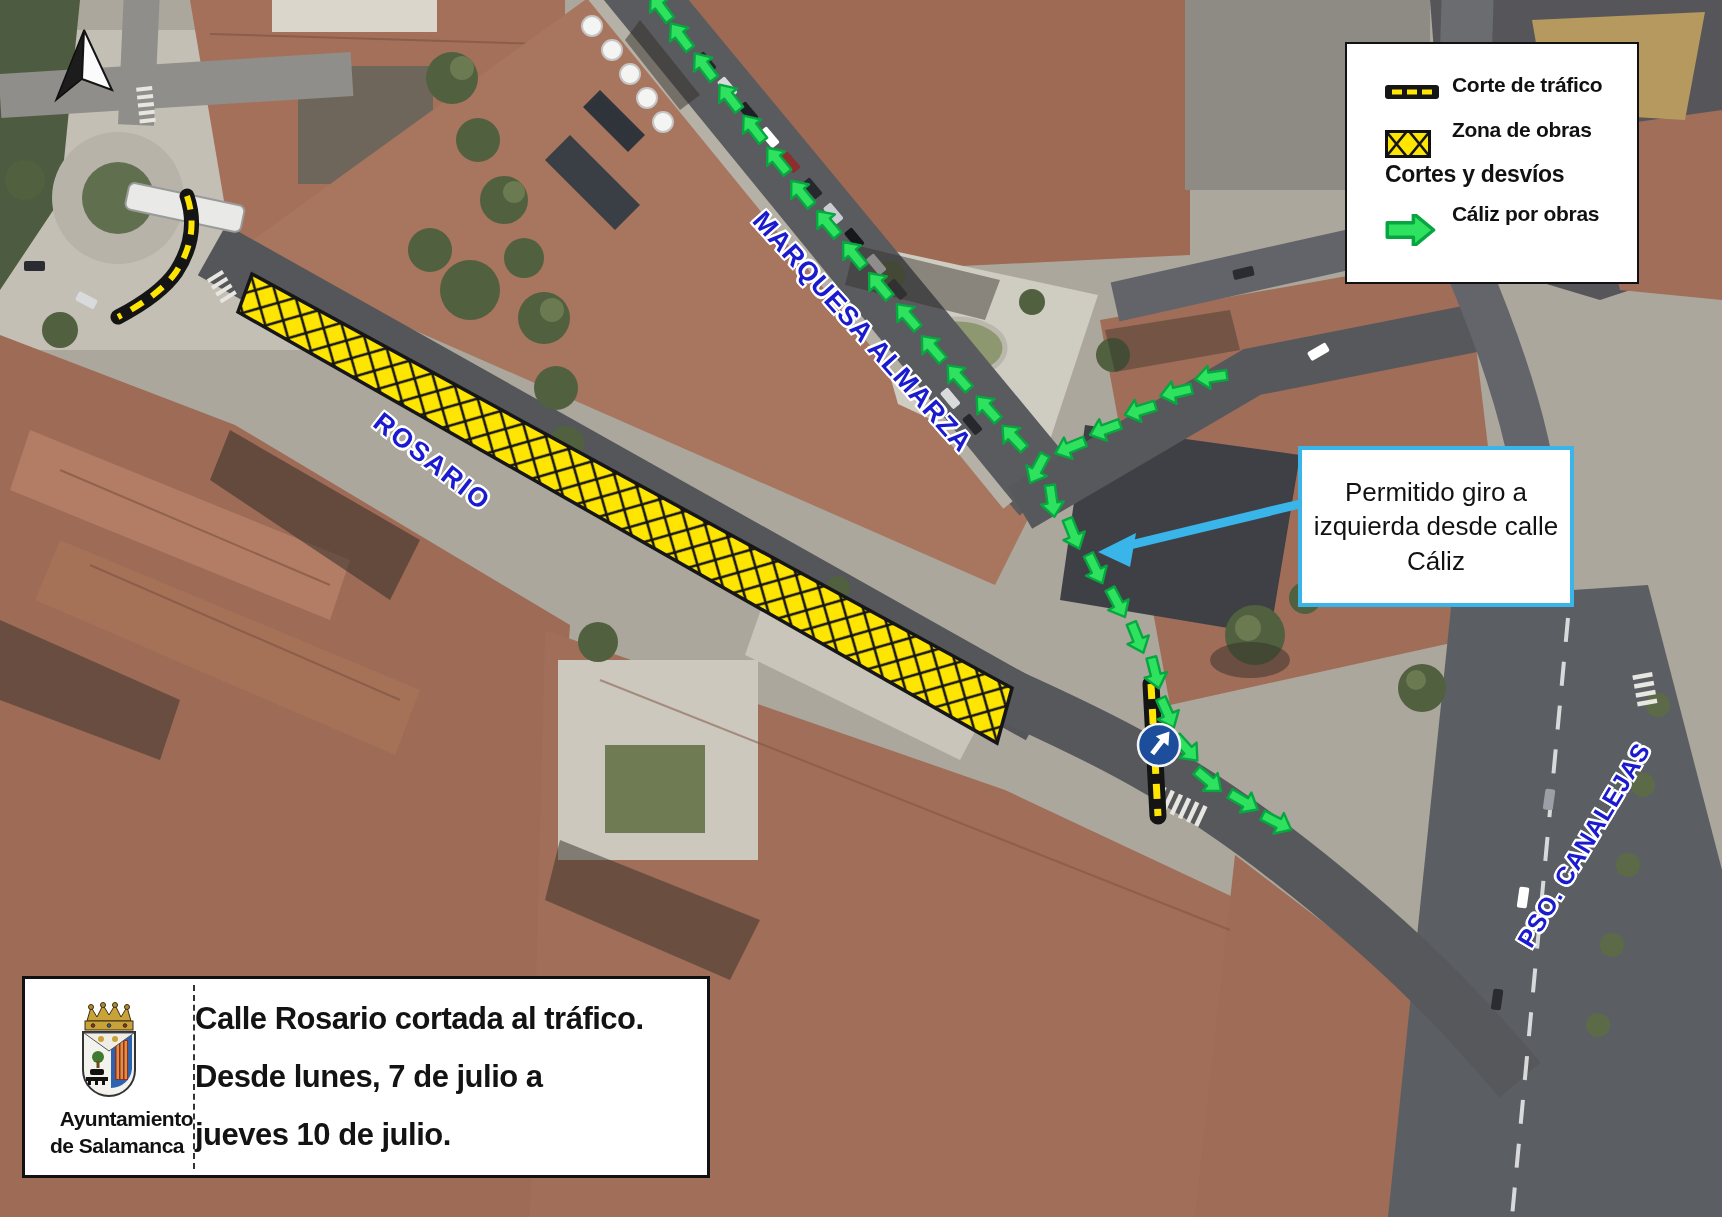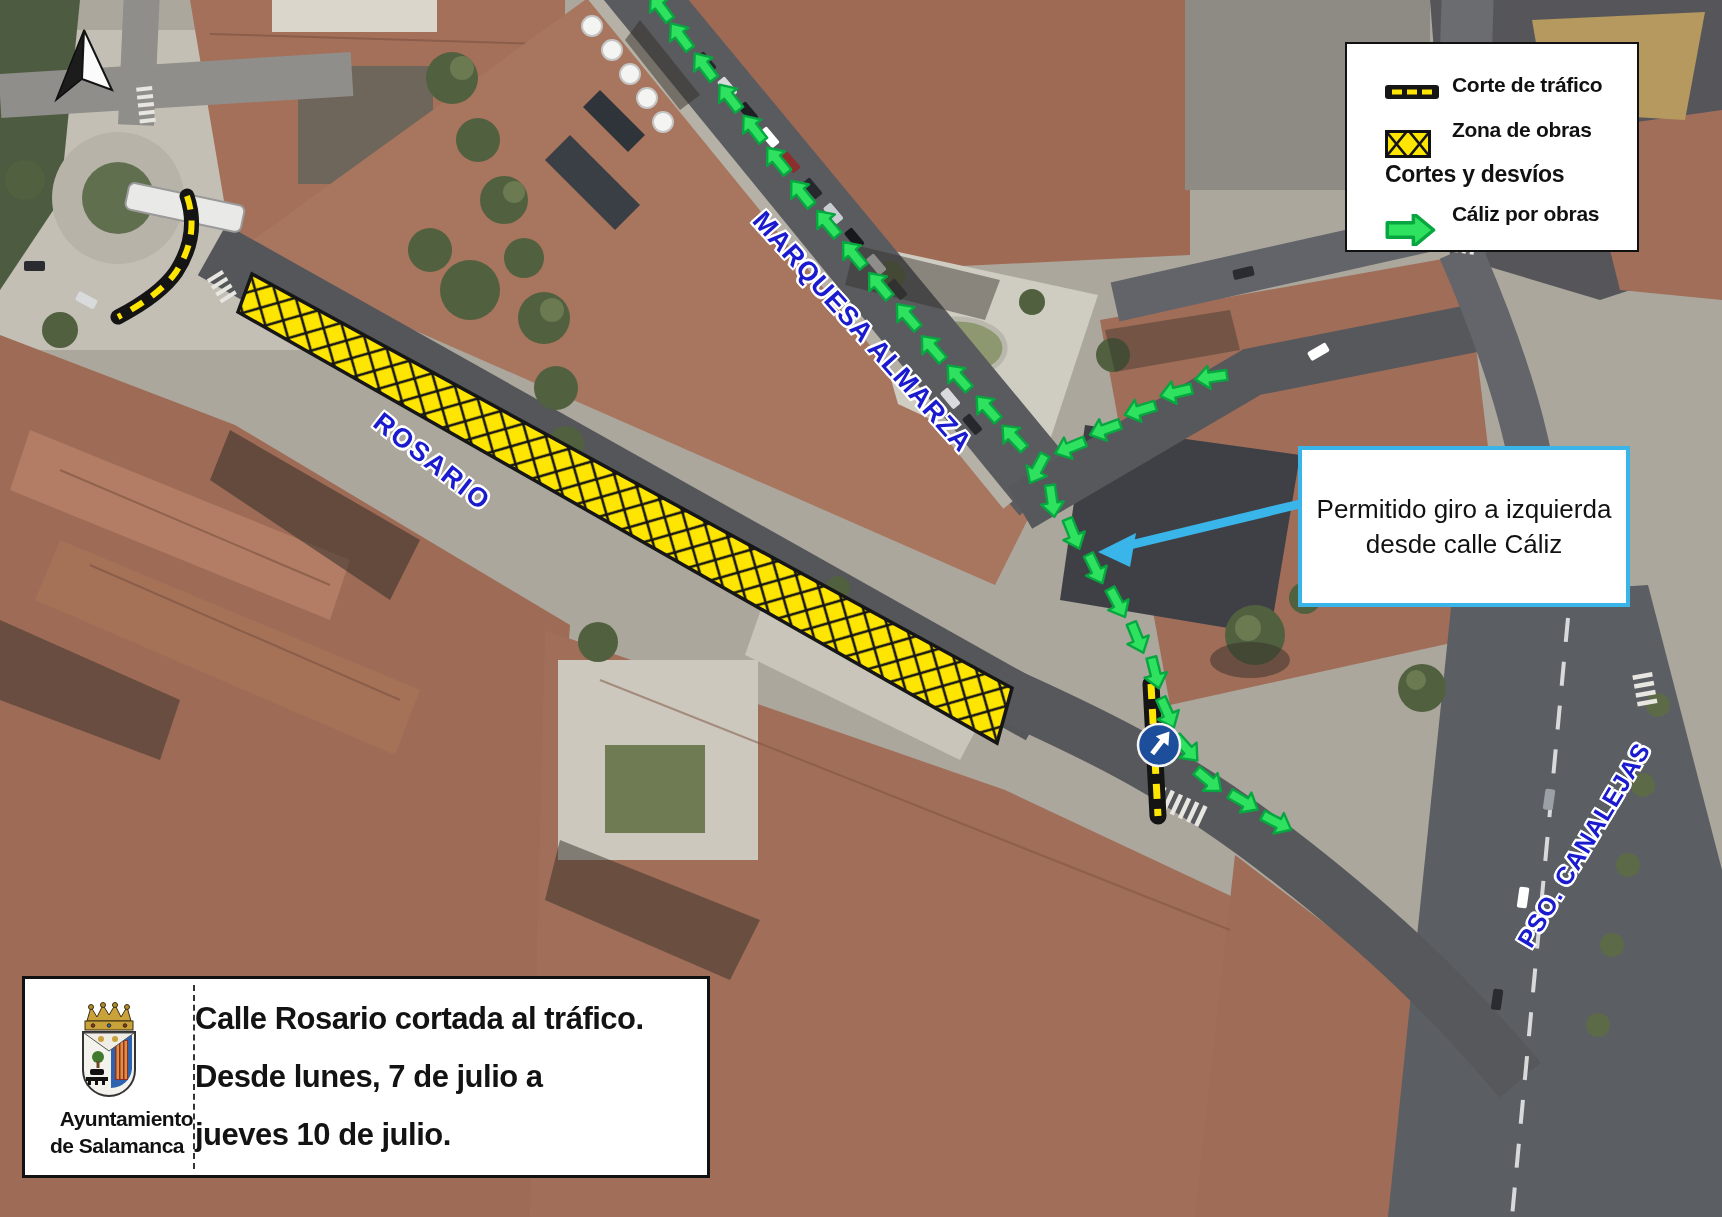--- a/index.html
+++ b/index.html
@@ -4,31 +4,31 @@
 <style>
   html,body{margin:0;padding:0;background:#666;}
   #stage{
     position:relative;width:1722px;height:1217px;overflow:hidden;
     font-family:"Liberation Sans",sans-serif;background:#aca79c;
     box-shadow:inset 0 0 0 2px #1a1a1a;
   }
   #stage svg{position:absolute;left:0;top:0;}
   .overlay-box{position:absolute;background:#fff;box-sizing:border-box;}
   
-  #legend{left:1345px;top:42px;width:294px;height:210px;border:2px solid #111;}
+  #legend{left:1345px;top:42px;width:294px;height:242px;border:2px solid #111;}
   .legend-row{position:absolute;left:0;width:100%;height:40px;}
   .legend-icon{position:absolute;left:38px;top:50%;transform:translateY(-50%);}
   .legend-label{
     position:absolute;left:105px;top:50%;transform:translateY(-50%);
     font-size:21px;font-weight:700;letter-spacing:-0.3px;color:#111;white-space:nowrap;
   }
   .legend-label.header{left:38px;font-size:23px;}
   
   #callout{
-    left:1298px;top:446px;width:332px;height:161px;border:4px solid #3ab5ea;
+    left:1298px;top:446px;width:276px;height:161px;border:4px solid #3ab5ea;
     display:flex;align-items:center;justify-content:center;text-align:center;
     font-size:26px;line-height:1.32;color:#111;padding:4px 8px;
   }
   
   #info-panel{left:22px;top:976px;width:688px;height:202px;border:3px solid #111;}
   #org-section{position:absolute;left:0;top:0;width:168px;height:100%;}
   #org-divider{position:absolute;left:168px;top:6px;bottom:6px;border-left:2px dashed #333;}
   #org-crest{position:absolute;left:44px;top:20px;}
   .org-line{
     position:absolute;left:0;width:168px;text-align:center;

